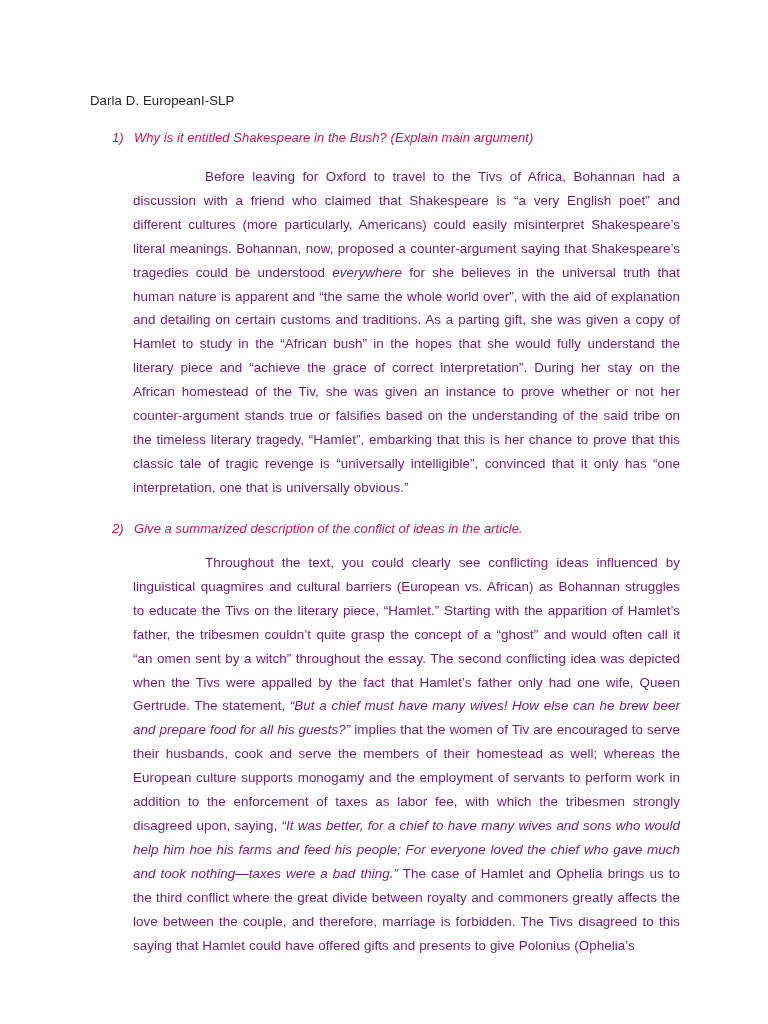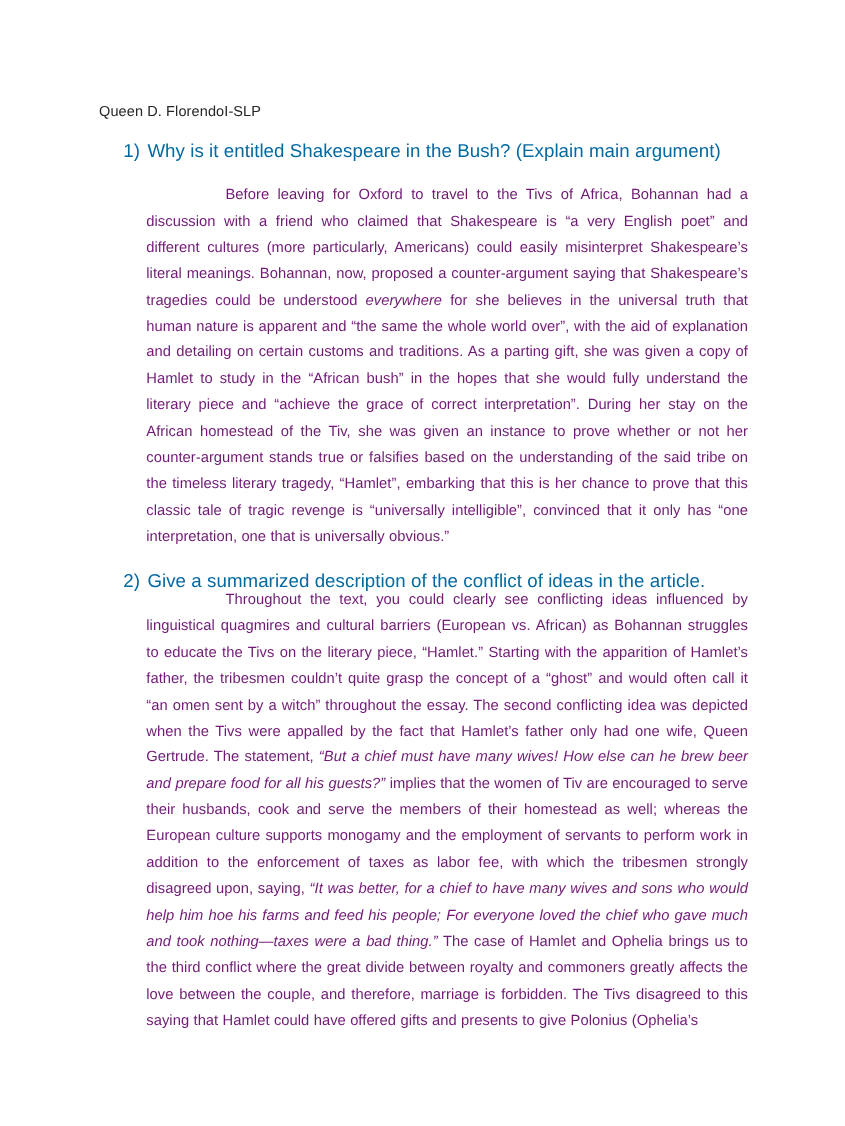--- a/index.html
+++ b/index.html
@@ -39,25 +39,26 @@
   .doc-header .author { }
   .doc-header .section {
     display: inline-block;
   }
 
   
   .question {
     position: absolute;
     left: 112px;
     width: 580px;
-    font-size: 17px;
+    font-size: 13px;
     line-height: 18px;
     letter-spacing: 0.05px;
-    color: #0369a1;
+    color: #be185d;
     white-space: nowrap;
+    font-style: italic;
   }
   .question .marker {
     display: inline-block;
     width: 22px;
   }
   .q1 { top: 129px; }
   .q2 { top: 496px; margin-top: 24px; }
 
   
   .body-par {
@@ -71,33 +72,33 @@
     letter-spacing: 0.04px;
     word-spacing: 0.2px;
     color: #701a75;
     hyphens: none;
   }
   .body-par .lead-indent {
     display: inline-block;
     width: 72px;
   }
   .par-1 { top: 165px; }
-  .par-2 { top: 533px; }
+  .par-2 { top: 551px; }
 
   em, .ital {
     font-style: italic;
   }
 </style>
 </head>
 <body>
 
 <div class="page">
 
   <div class="doc-header">
-    <span class="author">Queen D. Florendo</span><span class="section">I-SLP</span>
+    <span class="author">Darla D. European</span><span class="section">I-SLP</span>
   </div>
 
   <div class="question q1">
     <span class="marker">1)</span><span>Why is it entitled Shakespeare in the Bush? (Explain main argument)</span>
   </div>
 
   <div class="body-par par-1">
     <span class="lead-indent"></span><span><span>Before leaving for Oxford to travel to the Tivs of Africa, Bohannan had a discussion with a friend who claimed that Shakespeare is “a very English poet” and different cultures (more particularly, Americans) could easily misinterpret Shakespeare’s literal meanings. Bohannan, now, proposed a counter-argument saying that Shakespeare’s tragedies could be understood </span><em>everywhere</em><span> for she believes in the universal truth that human nature is apparent and “the same the whole world over”, with the aid of explanation and detailing on certain customs and traditions. As a parting gift, she was given a copy of Hamlet to study in the “African bush” in the hopes that she would fully understand the literary piece and “achieve the grace of correct interpretation”. During her stay on the African homestead of the Tiv, she was given an instance to prove whether or not her counter-argument stands true or falsifies based on the understanding of the said tribe on the timeless literary tragedy, “Hamlet”, embarking that this is her chance to prove that this classic tale of tragic revenge is “universally intelligible”, convinced that it only has “one interpretation, one that is universally obvious.”</span></span>
   </div>
 

